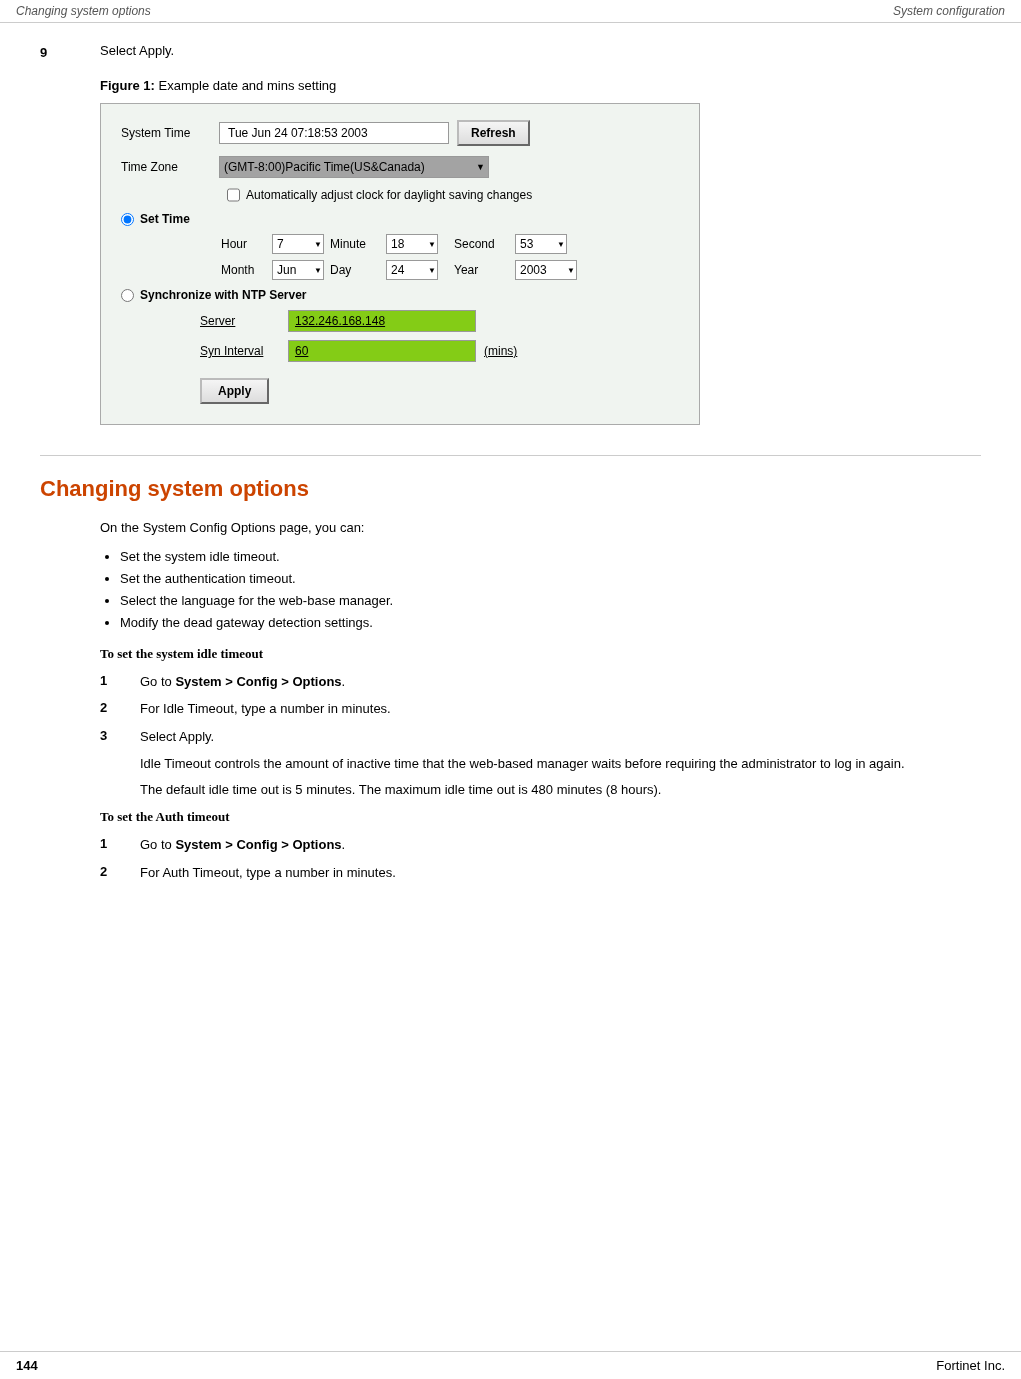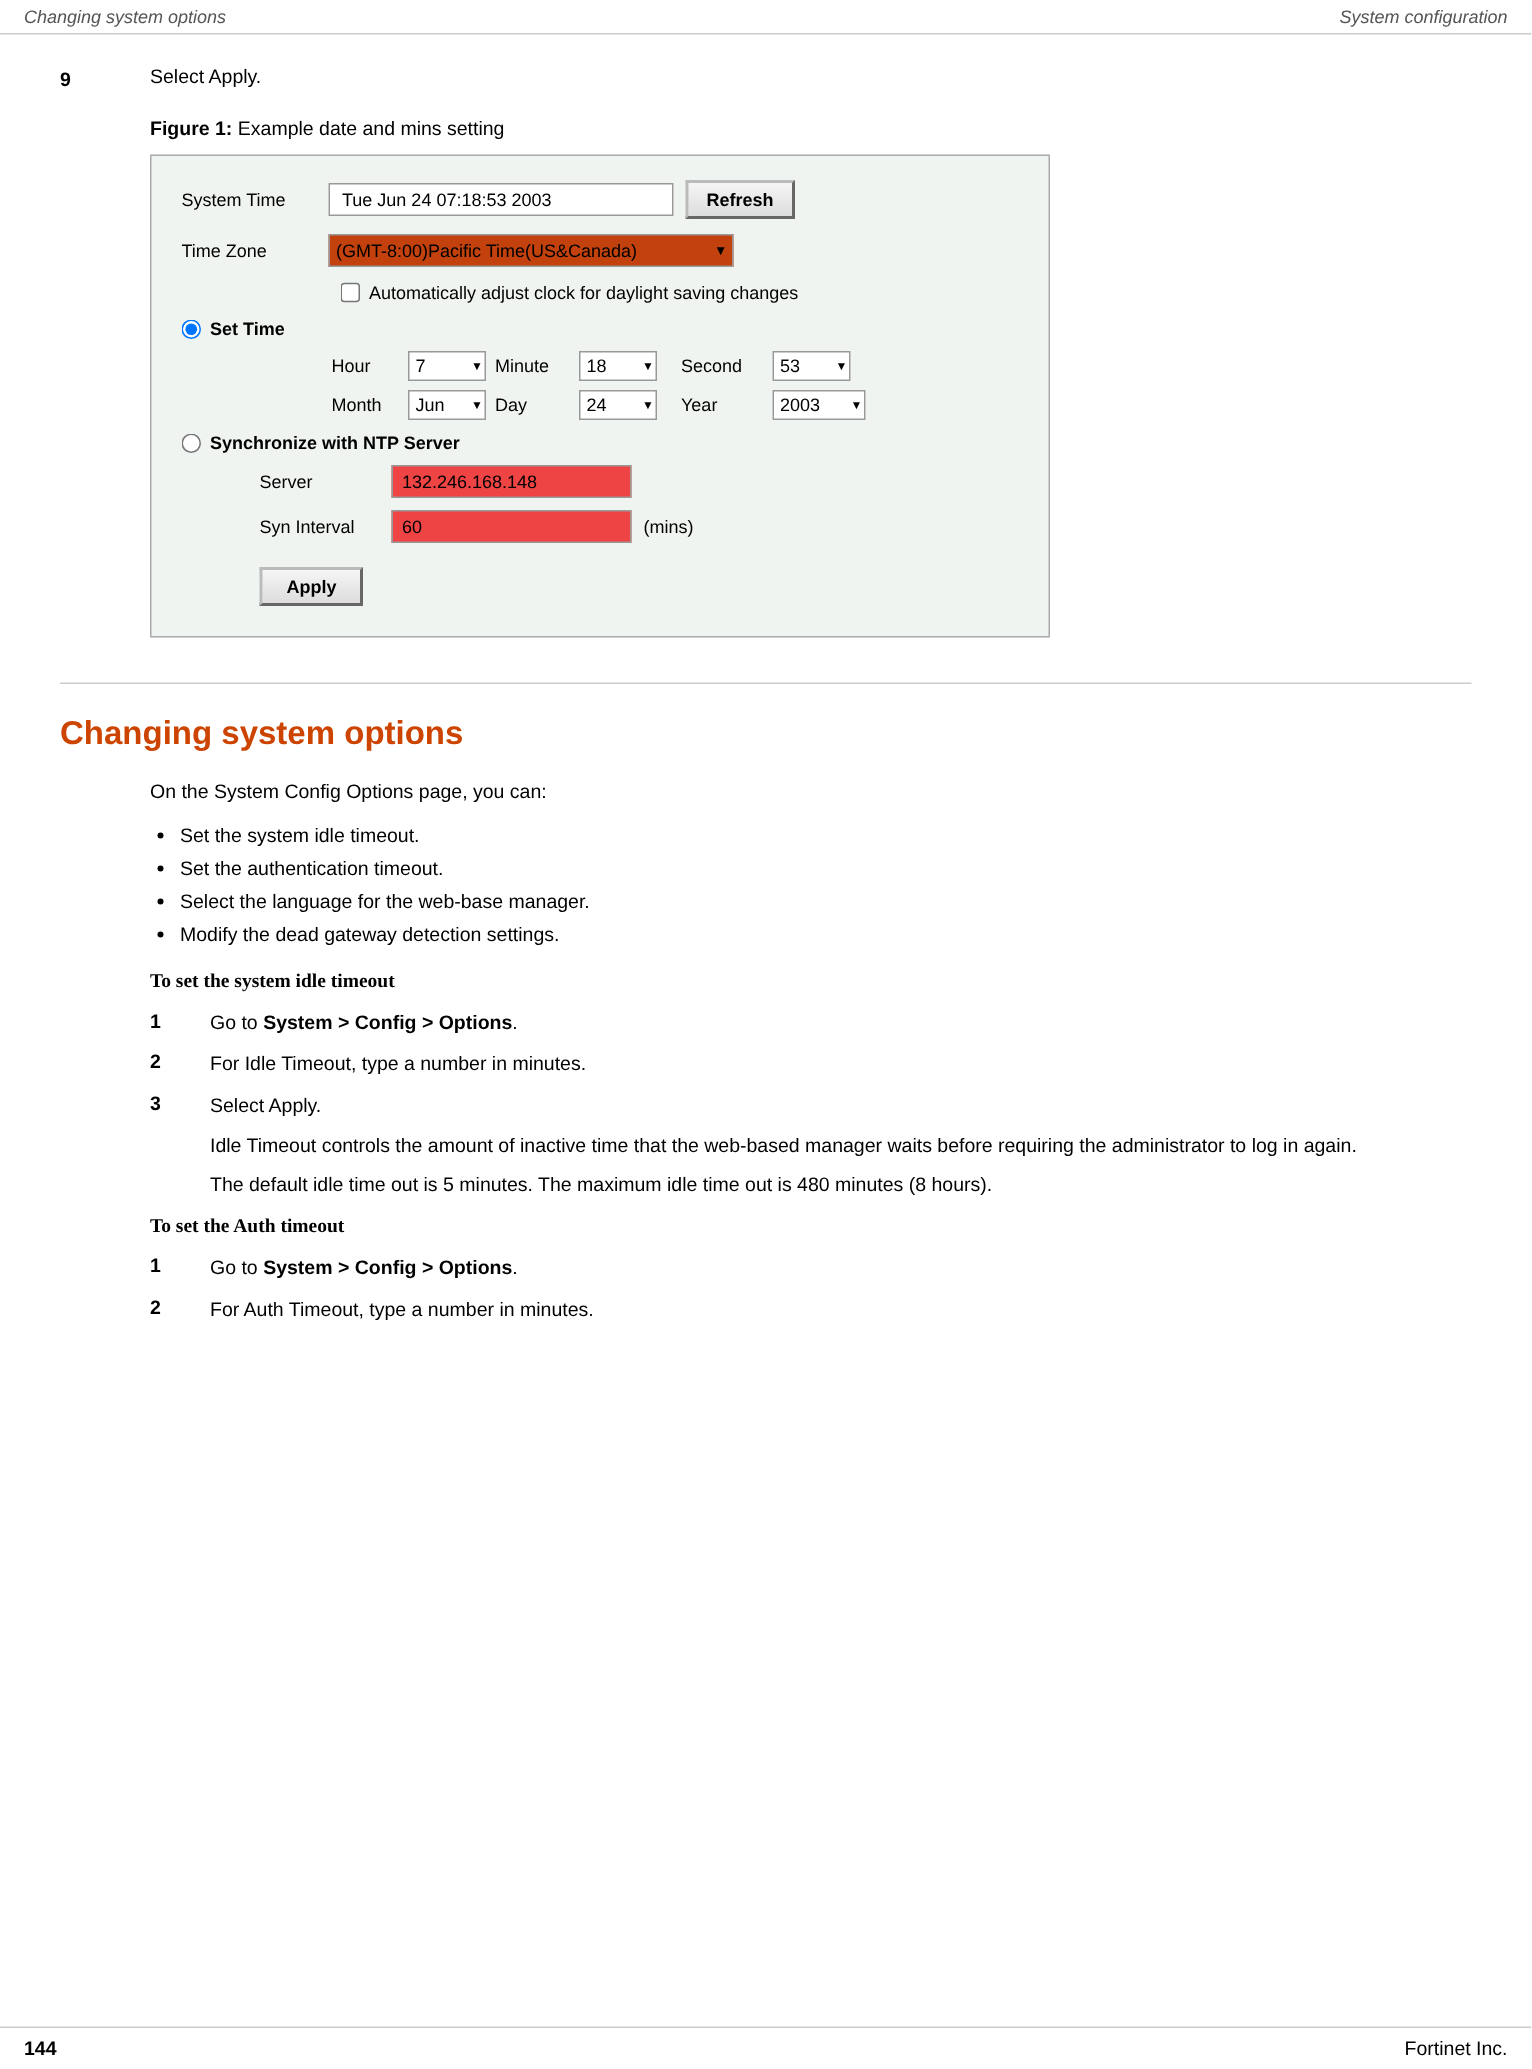--- a/index.html
+++ b/index.html
@@ -114,21 +114,21 @@
     .select-wrapper::after {
       content: '▼';
       position: absolute;
       right: 4px;
       top: 50%;
       transform: translateY(-50%);
       font-size: 9px;
       pointer-events: none;
     }
     .select-wrapper select {
-      background: #c2410c;
+      background: #a3a3a3;
       border: 1px solid #999;
       padding: 3px 8px 3px 4px;
       font-size: 12px;
       min-width: 270px;
       appearance: none;
       -webkit-appearance: none;
     }
 
     .checkbox-row {
       display: flex;
@@ -194,42 +194,43 @@
       width: 52px;
       appearance: none;
       -webkit-appearance: none;
     }
 
     .ntp-section {
       margin-top: 8px;
     }
 
     .ntp-fields {
-      margin-left: 52px;
-      font-size: 12px;
+      margin-left: 79px;
+      font-size: 12px;
+      text-decoration: underline;
     }
 
     .ntp-field-row {
       display: flex;
       align-items: center;
       gap: 8px;
       margin-bottom: 8px;
     }
 
     .ntp-field-label {
       min-width: 80px;
       font-size: 12px;
     }
 
     .ntp-input {
-      background: #ef4444;
+      background: #84cc16;
       border: 1px solid #999;
       padding: 3px 6px;
       font-size: 12px;
-      width: 160px;
+      width: 188px;
     }
 
     .mins-label {
       font-size: 12px;
     }
 
     .apply-button {
       background: linear-gradient(to bottom, #f5f5f5, #ddd);
       border: 2px outset #bbb;
       padding: 4px 16px;

